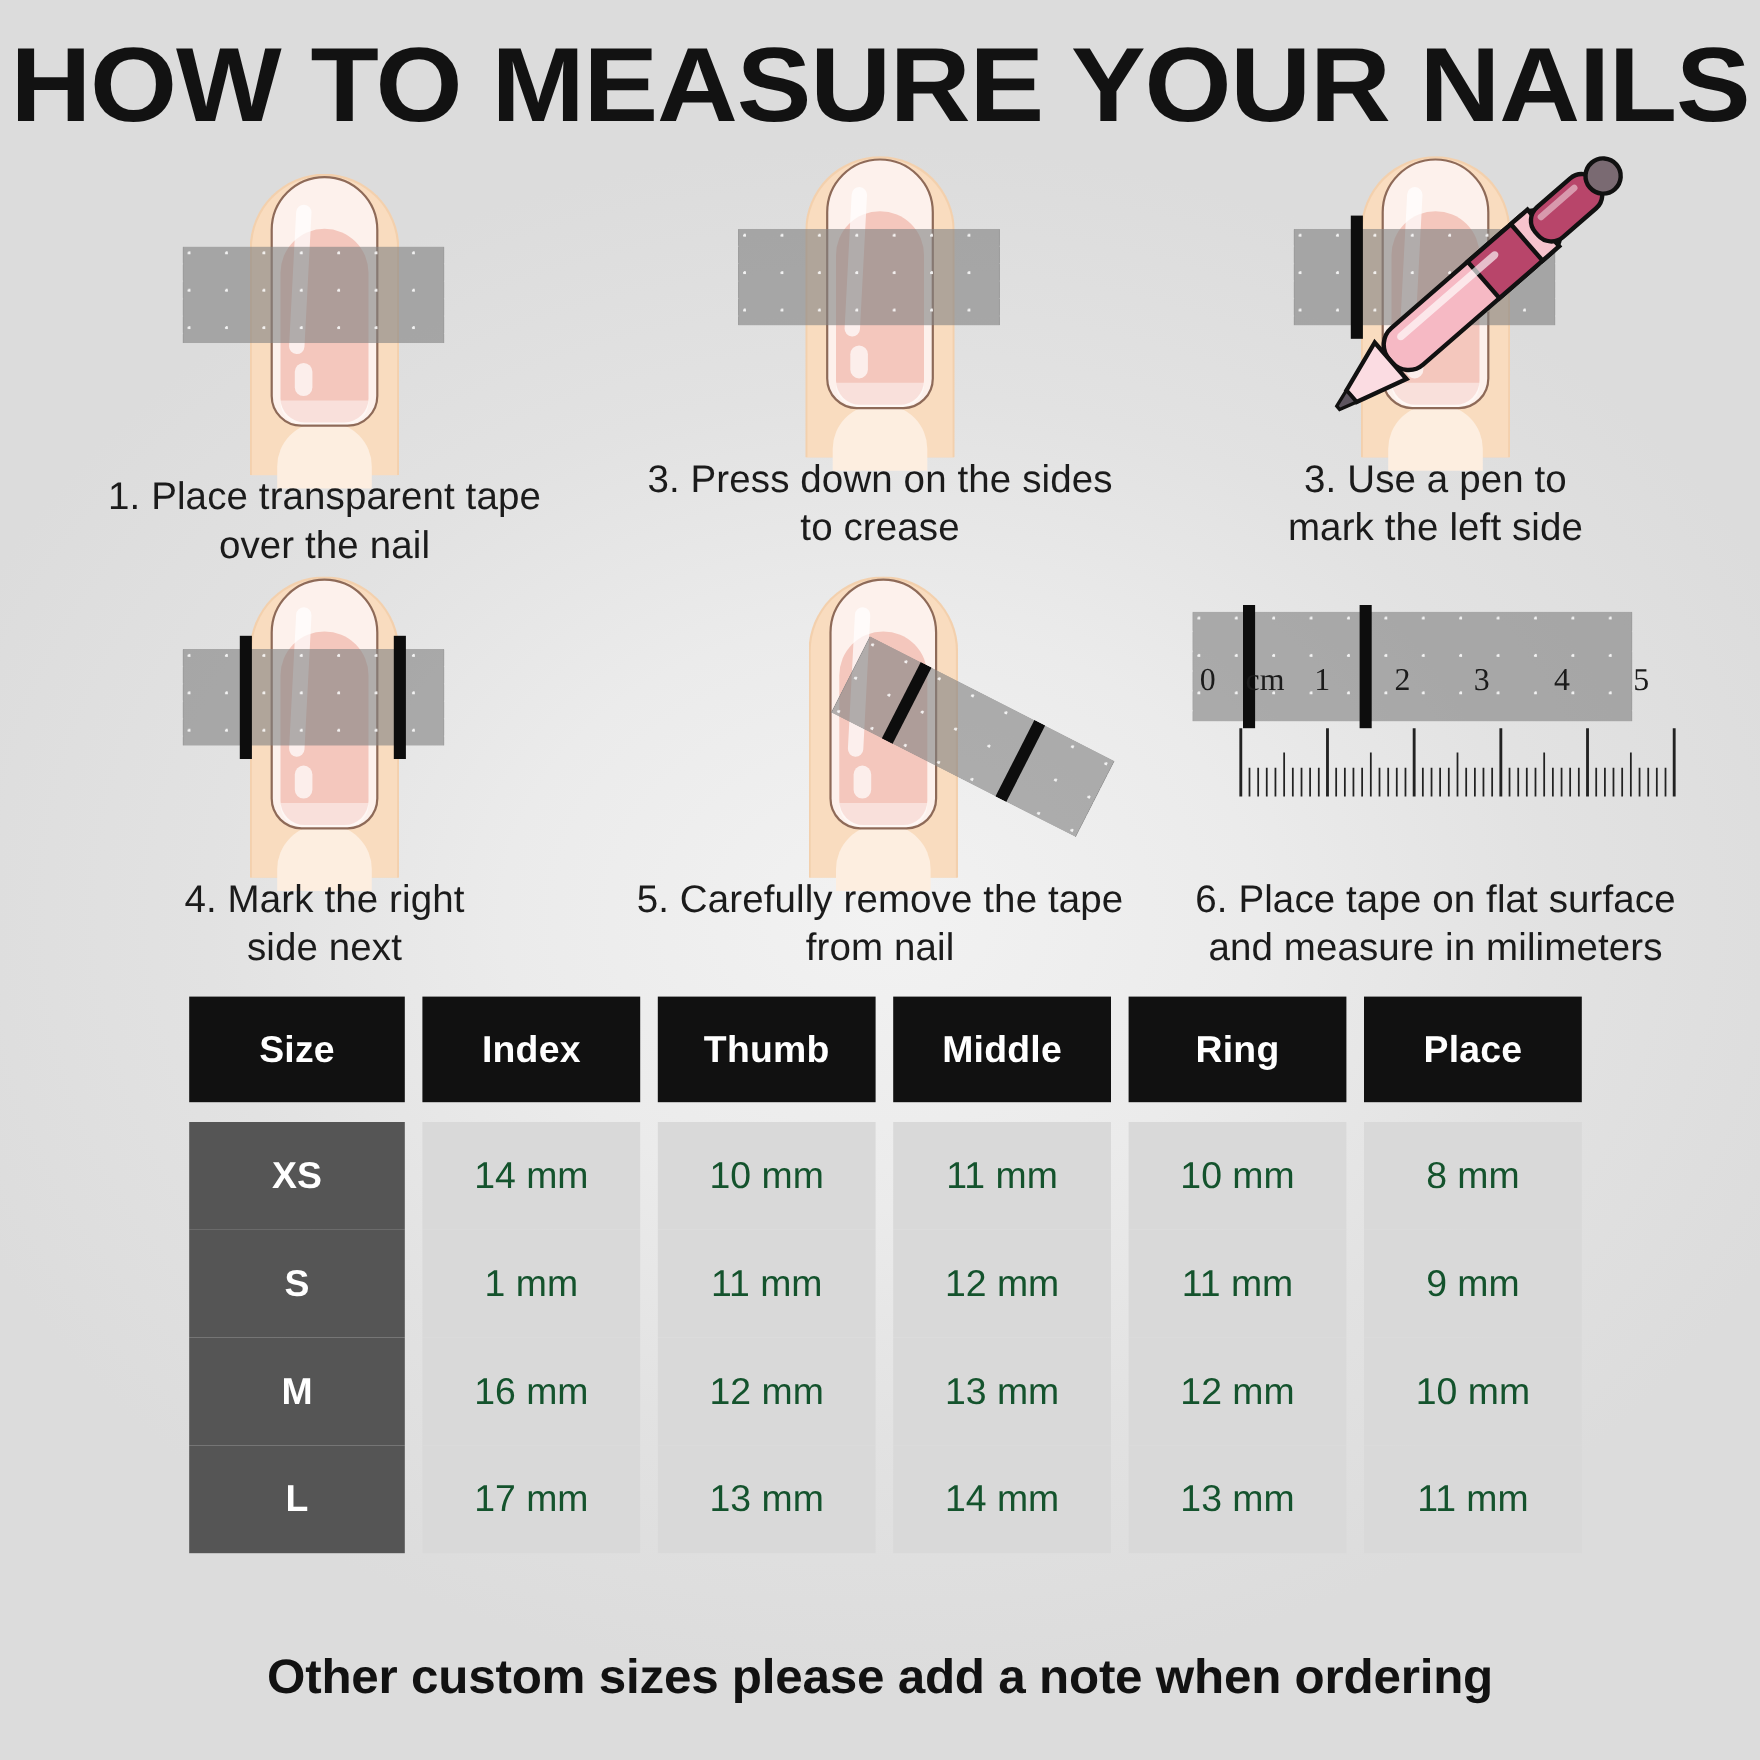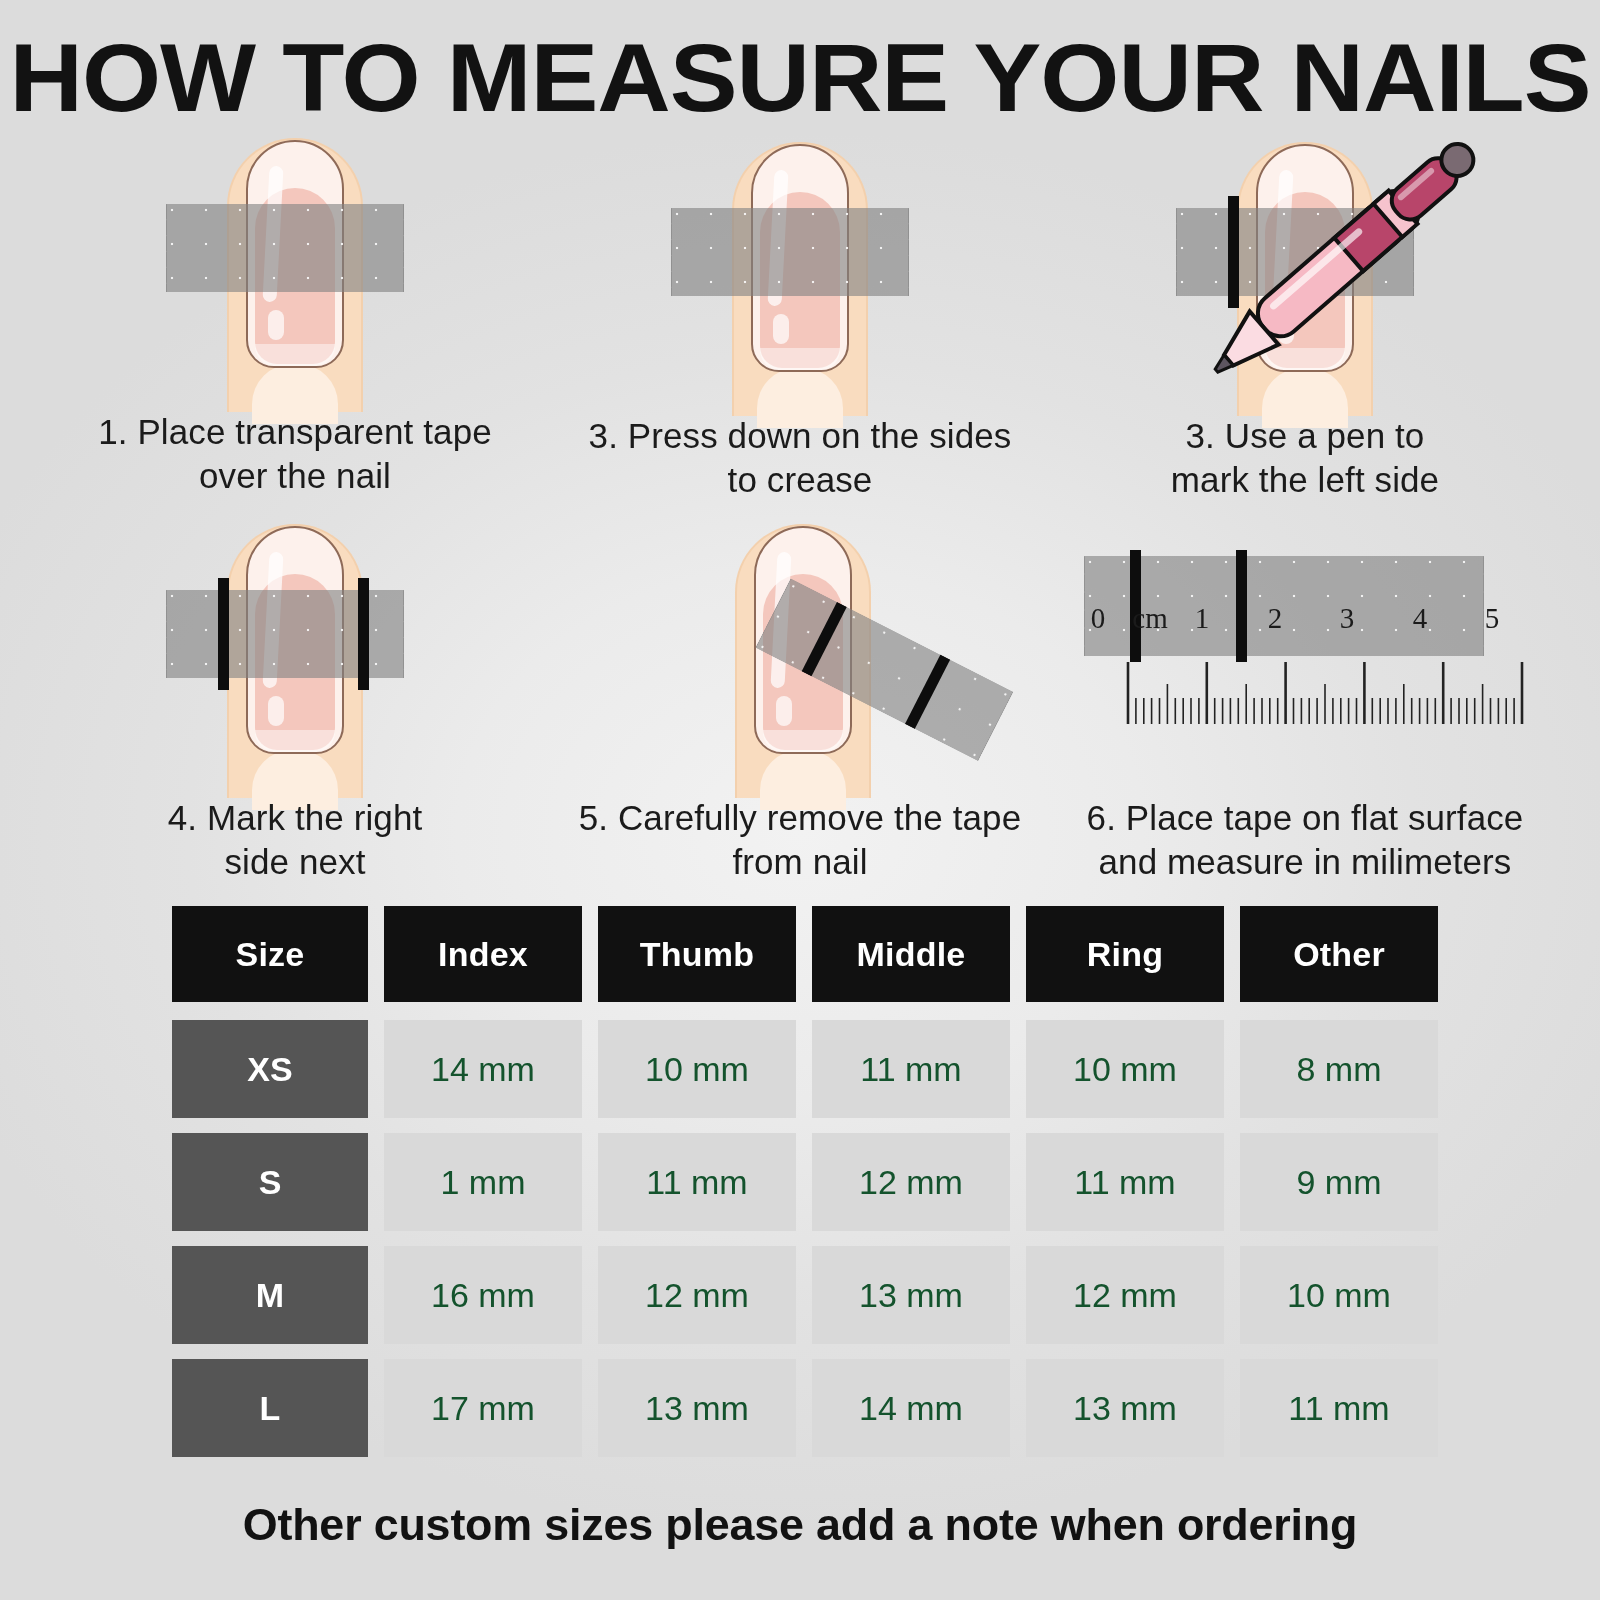--- a/index.html
+++ b/index.html
@@ -58,21 +58,21 @@
     left: 0;
     width: 510px;
     text-align: center;
     font-size: 35px;
     line-height: 44px;
     color: #1b1b1b;
     font-weight: 400;
     letter-spacing: 0.1px;
   }
 
-  #step1 { left: 40px;  top: 132px; }
+  #step1 { left: 40px;  top: 152px; }
   #step2 { left: 545px; top: 136px; }
   #step3 { left: 1050px; top: 136px; }
   #step4 { left: 40px;  top: 518px; }
   #step5 { left: 545px; top: 518px; }
   #step6 { left: 1050px; top: 518px; }
 
   .cap-row1 { top: 278px; }
   .cap-row2 { top: 278px; }
 
   
@@ -234,21 +234,20 @@
   
   #table {
     position: absolute;
     left: 172px;
     top: 906px;
     width: 1266px;
   }
   .trow {
     display: flex;
     gap: 16px;
-    margin-bottom: 15px;
   }
   .cell {
     height: 92px;
     display: flex;
     align-items: center;
     justify-content: center;
     font-size: 33px;
     color: #1d1d1d;
     flex: 0 0 200px;
   }
@@ -521,21 +520,21 @@
   </div>
 
   <div id="table">
 
     <div class="trow" id="trow-head">
       <div class="cell hdr c-size">Size</div>
       <div class="cell hdr c-data">Index</div>
       <div class="cell hdr c-data">Thumb</div>
       <div class="cell hdr c-data">Middle</div>
       <div class="cell hdr c-data">Ring</div>
-      <div class="cell hdr c-data">Other</div>
+      <div class="cell hdr c-data">Place</div>
     </div>
 
     <div class="trow">
       <div class="cell sizecell c-size">XS</div>
       <div class="cell datacell c-data">14 mm</div>
       <div class="cell datacell c-data">10 mm</div>
       <div class="cell datacell c-data">11 mm</div>
       <div class="cell datacell c-data">10 mm</div>
       <div class="cell datacell c-data">8 mm</div>
     </div>

